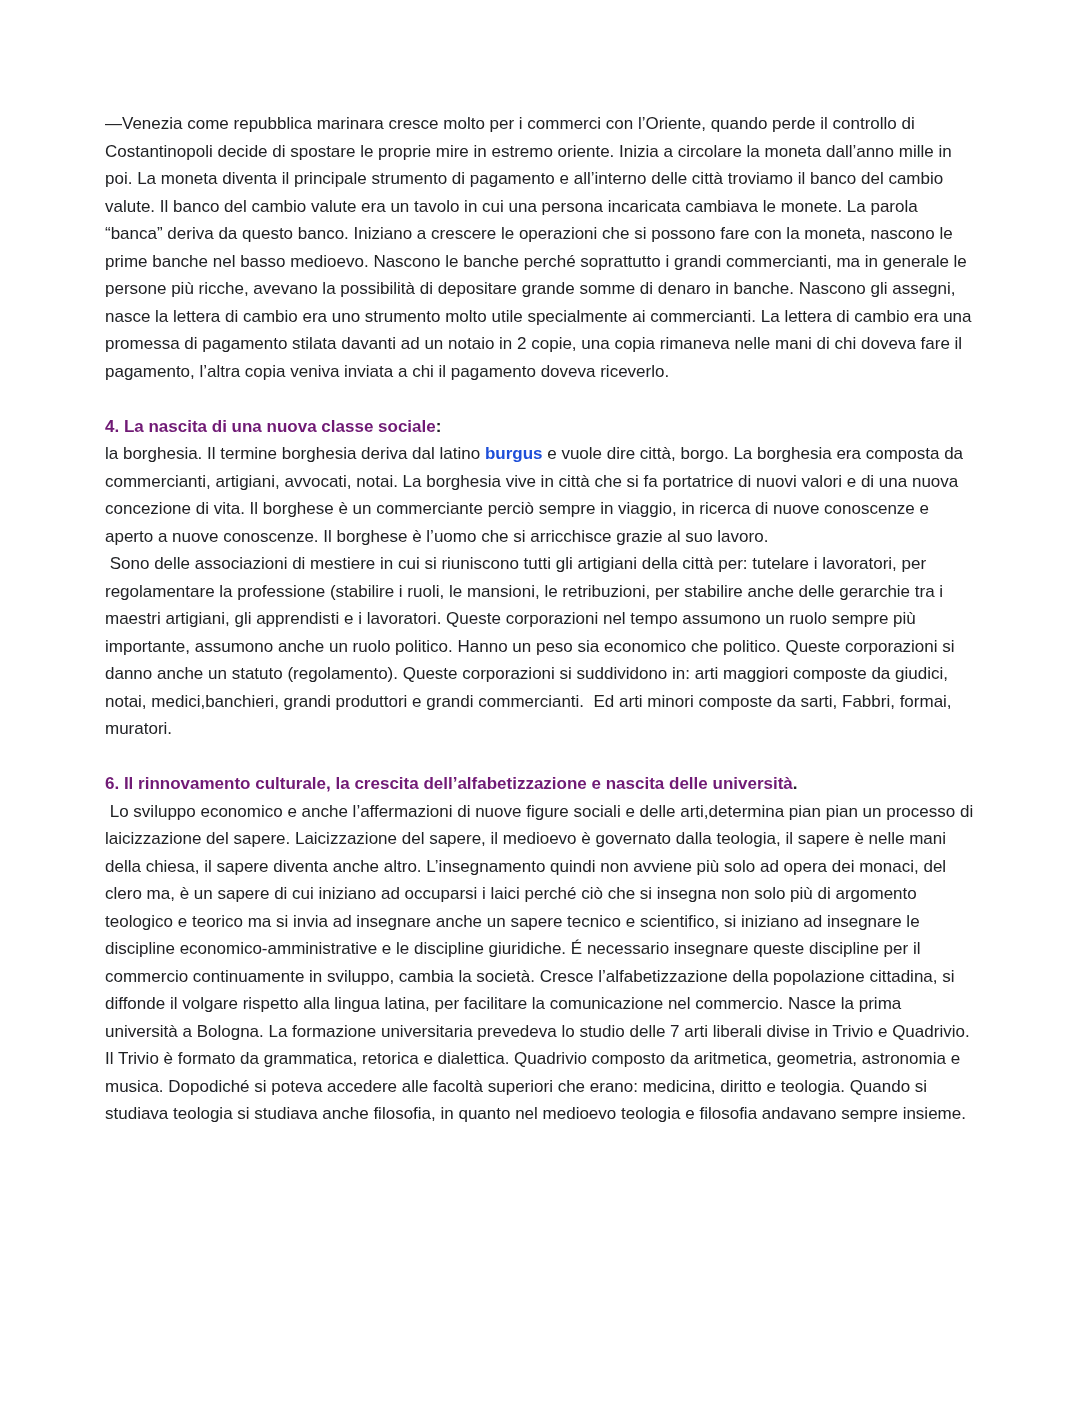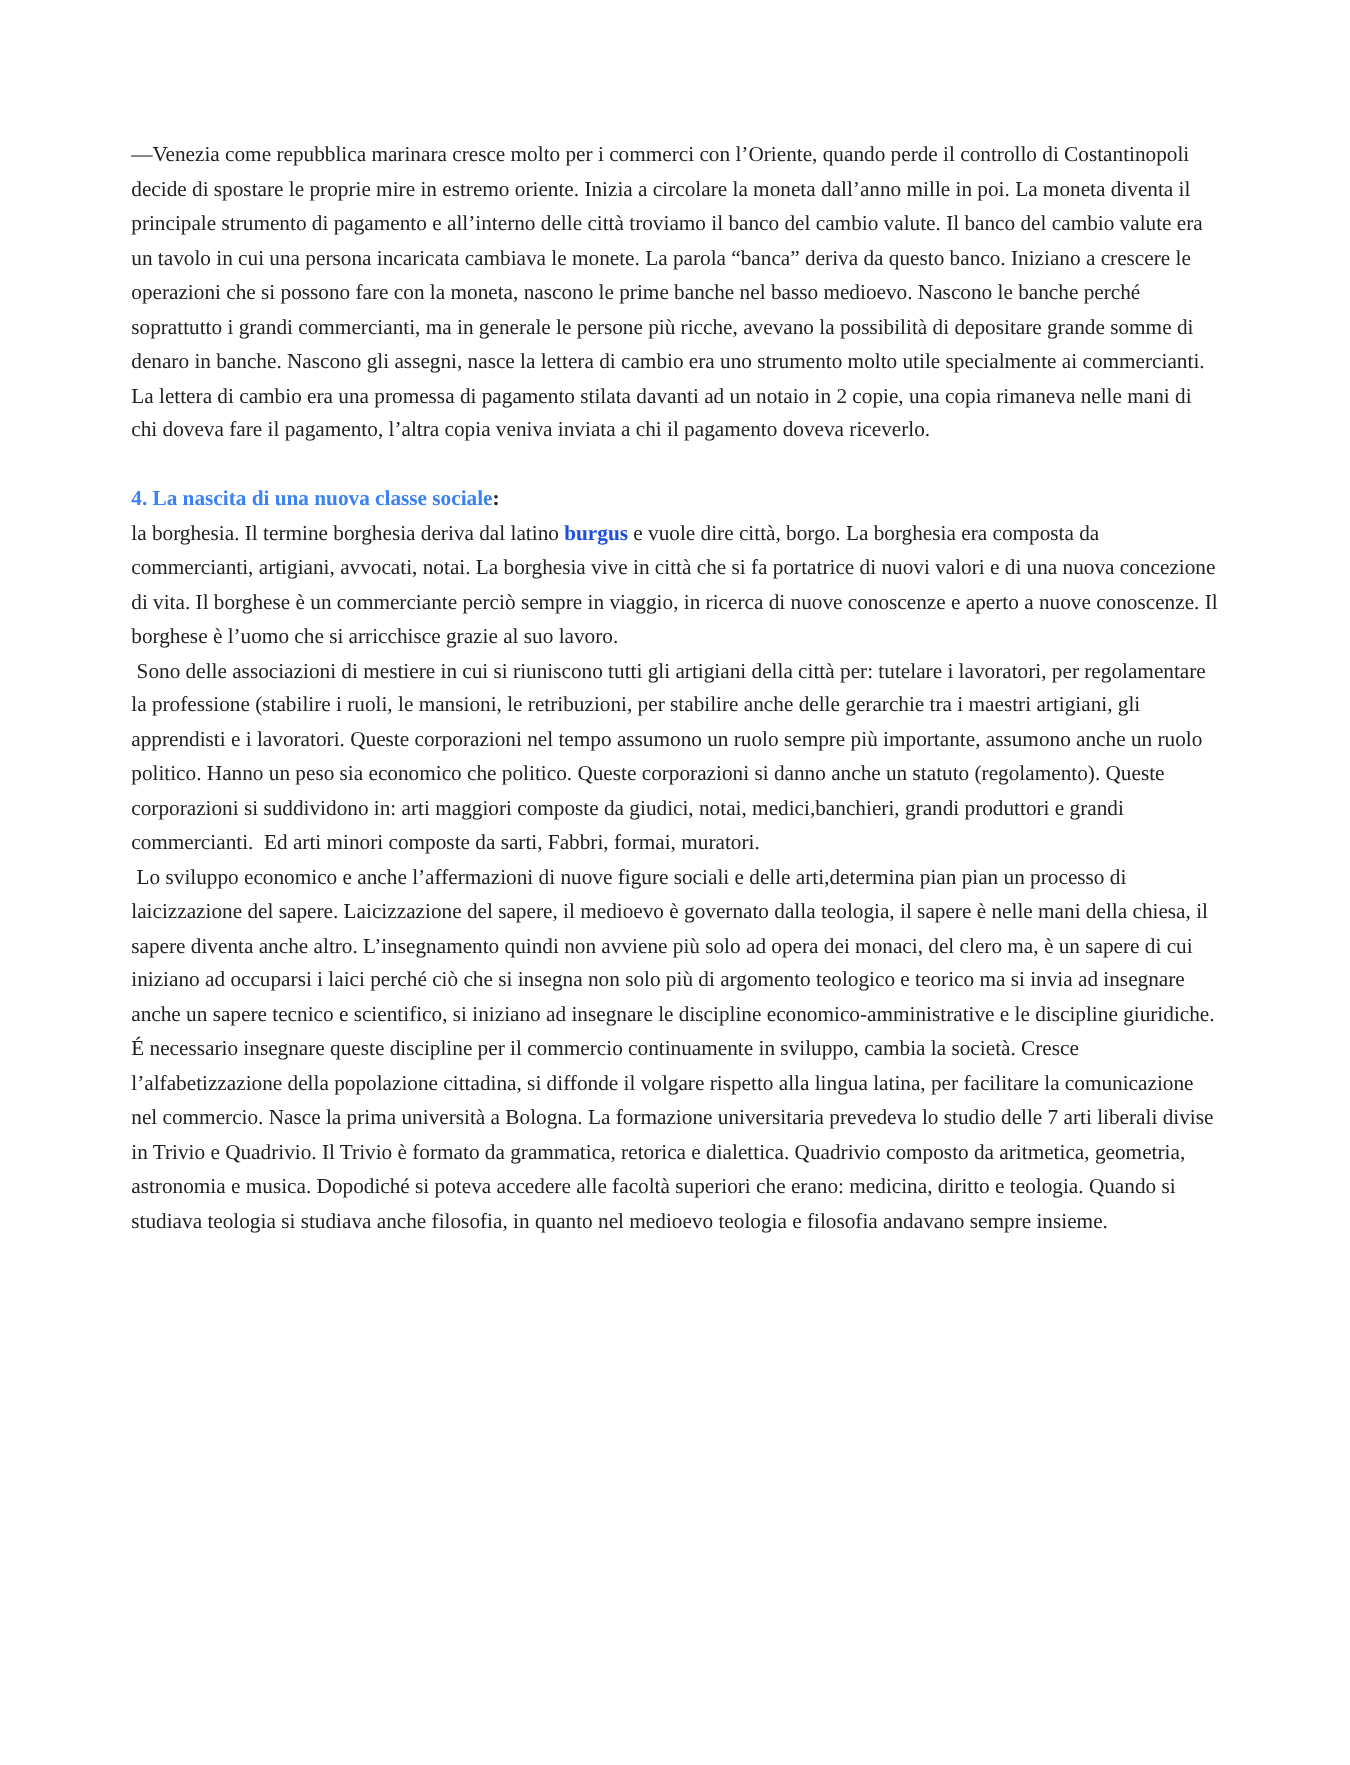--- a/index.html
+++ b/index.html
@@ -9,35 +9,35 @@
     width: 1080px;
     height: 1412px;
     overflow: hidden;
   }
   .sheet {
     box-sizing: border-box;
     width: 1080px;
     height: 1208px;
     padding: 110px 105px 40px 105px;
     background: #ffffff;
-    font-family: Liberation Serif, serif;
+    font-family: Liberation Sans, sans-serif;
     font-size: 17px;
     line-height: 27.5px;
     color: #202124;
   }
   .block {
     margin: 0;
     white-space: pre-wrap;
     max-width: 872px;
   }
   .block.gap-above {
     margin-top: 27.5px;
   }
   .seg-heading {
-    color: #3b82f6;
+    color: #701a75;
     font-weight: 700;
     margin-top: 40px;
   }
   .seg-bold {
     color: #202124;
     font-weight: 700;
   }
   .seg-highlight {
     color: #1d4ed8;
     font-weight: 700;
@@ -50,16 +50,17 @@
 
   <p class="block"><span>—Venezia come repubblica marinara cresce molto per i commerci con l’Oriente, quando perde il controllo di Costantinopoli decide di spostare le proprie mire in estremo oriente. Inizia a circolare la moneta dall’anno mille in poi. La moneta diventa il principale strumento di pagamento e all’interno delle città troviamo il banco del cambio valute. Il banco del cambio valute era un tavolo in cui una persona incaricata cambiava le monete. La parola “banca” deriva da questo banco. Iniziano a crescere le operazioni che si possono fare con la moneta, nascono le prime banche nel basso medioevo. Nascono le banche perché soprattutto i grandi commercianti, ma in generale le persone più ricche, avevano la possibilità di depositare grande somme di denaro in banche. Nascono gli assegni, nasce la lettera di cambio era uno strumento molto utile specialmente ai commercianti. La lettera di cambio era una promessa di pagamento stilata davanti ad un notaio in 2 copie, una copia rimaneva nelle mani di chi doveva fare il pagamento, l’altra copia veniva inviata a chi il pagamento doveva riceverlo.</span></p>
 
   <p class="block gap-above"><span class="seg-heading">4. La nascita di una nuova classe sociale</span><span class="seg-bold">:</span></p>
 
   <p class="block"><span>la borghesia. Il termine borghesia deriva dal latino </span><span class="seg-highlight">burgus</span><span> e vuole dire città, borgo. La borghesia era composta da commercianti, artigiani, avvocati, notai. La borghesia vive in città che si fa portatrice di nuovi valori e di una nuova concezione di vita. Il borghese è un commerciante perciò sempre in viaggio, in ricerca di nuove conoscenze e aperto a nuove conoscenze. Il borghese è l’uomo che si arricchisce grazie al suo lavoro.</span></p>
 
 
   <p class="block"><span> Sono delle associazioni di mestiere in cui si riuniscono tutti gli artigiani della città per: tutelare i lavoratori, per regolamentare la professione (stabilire i ruoli, le mansioni, le retribuzioni, per stabilire anche delle gerarchie tra i maestri artigiani, gli apprendisti e i lavoratori. Queste corporazioni nel tempo assumono un ruolo sempre più importante, assumono anche un ruolo politico. Hanno un peso sia economico che politico. Queste corporazioni si danno anche un statuto (regolamento). Queste corporazioni si suddividono in: arti maggiori composte da giudici, notai, medici,banchieri, grandi produttori e grandi commercianti.  Ed arti minori composte da sarti, Fabbri, formai, muratori.</span></p>
 
+  <p class="block gap-above"><span class="seg-heading">6. Il rinnovamento culturale, la crescita dell’alfabetizzazione e nascita delle università</span><span class="seg-bold">.</span></p>
 
   <p class="block"><span> Lo sviluppo economico e anche l’affermazioni di nuove figure sociali e delle arti,determina pian pian un processo di laicizzazione del sapere. Laicizzazione del sapere, il medioevo è governato dalla teologia, il sapere è nelle mani della chiesa, il sapere diventa anche altro. L’insegnamento quindi non avviene più solo ad opera dei monaci, del clero ma, è un sapere di cui iniziano ad occuparsi i laici perché ciò che si insegna non solo più di argomento teologico e teorico ma si invia ad insegnare anche un sapere tecnico e scientifico, si iniziano ad insegnare le discipline economico-amministrative e le discipline giuridiche. É necessario insegnare queste discipline per il commercio continuamente in sviluppo, cambia la società. Cresce l’alfabetizzazione della popolazione cittadina, si diffonde il volgare rispetto alla lingua latina, per facilitare la comunicazione nel commercio. Nasce la prima università a Bologna. La formazione universitaria prevedeva lo studio delle 7 arti liberali divise in Trivio e Quadrivio. Il Trivio è formato da grammatica, retorica e dialettica. Quadrivio composto da aritmetica, geometria, astronomia e musica. Dopodiché si poteva accedere alle facoltà superiori che erano: medicina, diritto e teologia. Quando si studiava teologia si studiava anche filosofia, in quanto nel medioevo teologia e filosofia andavano sempre insieme.</span></p>
 
 </div>
 
 </body></html>

